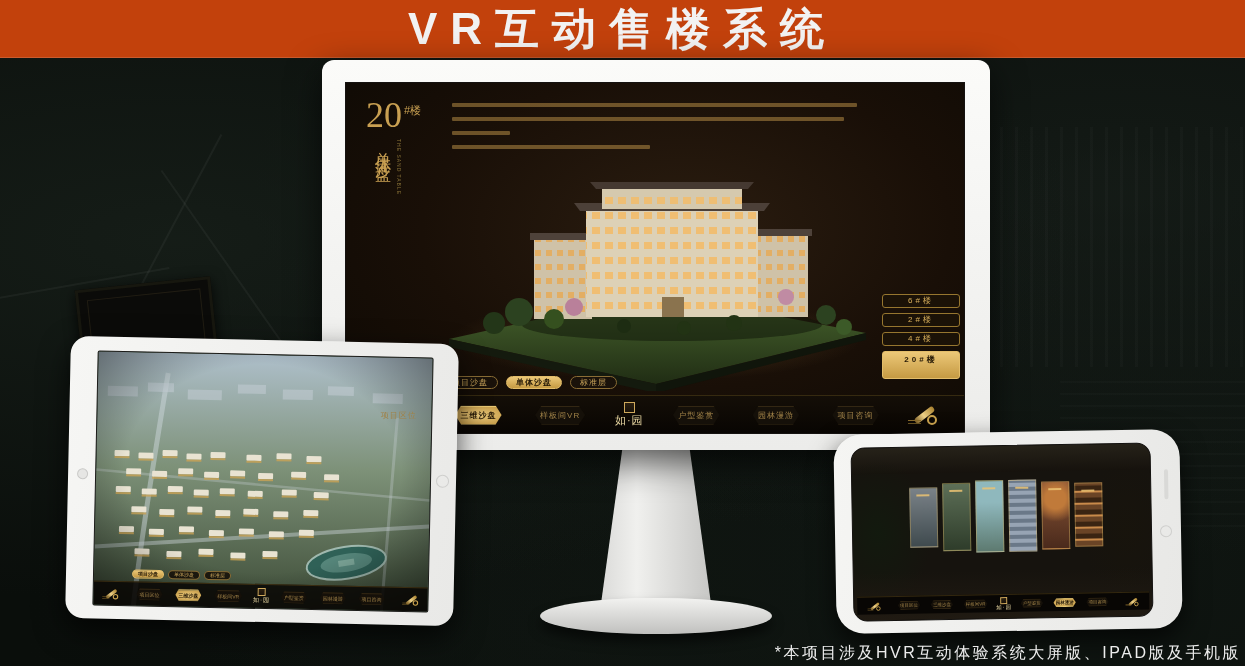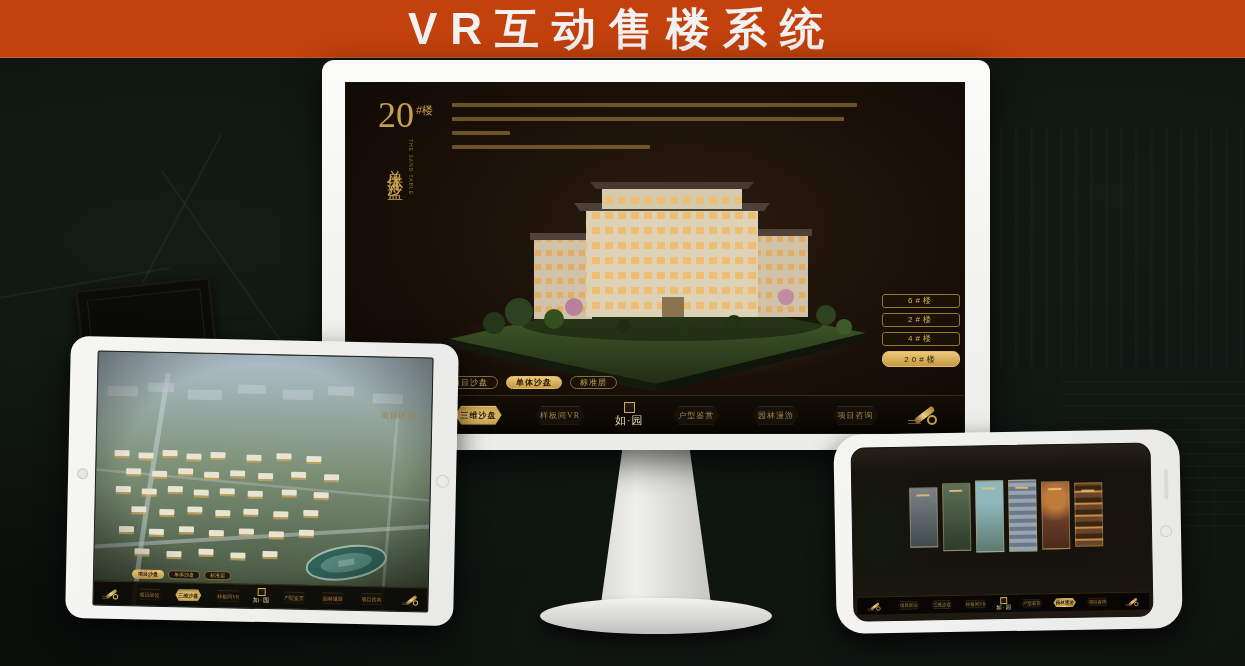--- a/index.html
+++ b/index.html
@@ -33,50 +33,50 @@
       background:linear-gradient(#fbfbf9,#ececea);box-shadow:0 12px 34px rgba(0,0,0,.65);}
   .monitor-neck{position:absolute;left:592px;top:446px;width:128px;height:158px;
       background:linear-gradient(90deg,#d6d6d4,#f0f0ee 35%,#c2c2c0);
       clip-path:polygon(24% 0,76% 0,93% 100%,7% 100%);}
   .monitor-base{position:absolute;left:540px;top:598px;width:232px;height:36px;border-radius:50%;
       background:linear-gradient(#f2f2f0,#c0c0be);box-shadow:0 8px 12px rgba(0,0,0,.55);}
   .monitor-screen{position:absolute;left:345px;top:82px;width:618px;height:350px;overflow:hidden;
       border:1px solid #151210;
       background:radial-gradient(ellipse at 55% 42%, #2b1d10 0%, #190f07 55%, #0d0904 100%);}
   
-  .bt{position:absolute;left:32px;top:14px;color:#c9a052;text-align:center;}
+  .bt{position:absolute;left:20px;top:14px;color:#c9a052;}
   .bt-row{display:flex;align-items:flex-start;}
   .bt-num{font-family:"Liberation Serif","DejaVu Serif",serif;font-size:36px;line-height:1;}
   .bt-suffix{font-size:11px;margin:6px 0 0 2px;}
   .bt-cols{display:flex;margin:6px 0 0 6px;}
   .bt-vert{writing-mode:vertical-rl;font-size:16px;letter-spacing:5px;color:#c9a052;}
   .bt-vert-en{writing-mode:vertical-rl;font-size:5px;letter-spacing:1px;color:#8a7338;margin-left:3px;}
   
   .desc{position:absolute;left:106px;top:20px;width:412px;}
   .desc .dl{height:4px;margin-bottom:10px;background:rgba(193,150,74,.5);border-radius:1px;}
   .desc .dl.w1{width:405px;} .desc .dl.w2{width:392px;} .desc .dl.w3{width:58px;} .desc .dl.w4{width:198px;}
   
   .bldg{position:absolute;left:88px;top:64px;width:440px;height:244px;}
   
   .floor-btns{position:absolute;left:536px;top:211px;width:80px;}
   .fbtn{box-sizing:border-box;width:78px;height:14px;margin-bottom:5px;border:1px solid #96762f;
       border-radius:3px;background:#1b1207;color:#d9b05c;font-size:8px;line-height:12px;text-align:center;
       letter-spacing:3px;cursor:pointer;}
-  .fbtn.sel{height:16px;line-height:15px;background:linear-gradient(#ecc878,#c59a43);
-      color:#241806;font-weight:normal;border-color:#e3bd6a;border-radius:7px;}
+  .fbtn.sel{height:28px;line-height:15px;background:linear-gradient(#ecc878,#c59a43);
+      color:#241806;font-weight:bold;border-color:#e3bd6a;}
   
   .sub-tabs{position:absolute;left:96px;top:293px;display:flex;gap:8px;}
   .pill{box-sizing:border-box;height:13px;padding:0 9px;border:1px solid #8a6d35;border-radius:7px;
       background:#1a120a;color:#c9a45a;font-size:8px;line-height:11px;letter-spacing:1px;cursor:pointer;}
   .pill.sel{background:linear-gradient(#ecc878,#c59a43);color:#241806;border-color:#e3bd6a;font-weight:bold;}
   
   .m-nav{position:absolute;left:0;top:312px;width:618px;height:38px;display:flex;align-items:center;
       justify-content:space-evenly;background:linear-gradient(#140e07,#080502);border-top:1px solid #362a10;}
   .nav-item{position:relative;font-size:8px;color:#a08248;padding:4px 9px;letter-spacing:1px;cursor:pointer;}
-  .nav-item span{position:relative;z-index:1;font-family:Liberation Serif, serif;}
+  .nav-item span{position:relative;z-index:1;}
   .nav-item::before{content:"";position:absolute;inset:0;background:#151009;border:1px solid #332713;
       clip-path:polygon(7% 50%,18% 0,82% 0,93% 50%,82% 100%,18% 100%);}
   .nav-item.sel{color:#241806;font-weight:bold;}
   .nav-item.sel::before{background:radial-gradient(#eccb7d,#bf9440);border-color:#e8c873;
       box-shadow:0 0 10px rgba(226,184,96,.55);}
   .app-logo{display:flex;flex-direction:column;align-items:center;gap:0;}
   .seal{width:9px;height:9px;border:1px solid #cfa95c;background:linear-gradient(#2c2010,#19120a);}
   .logo-text{font-family:"Liberation Serif","DejaVu Serif",serif;font-size:11px;color:#e8d7a2;letter-spacing:1px;}
   
   .scroll-icon{position:relative;width:30px;height:22px;cursor:pointer;}
@@ -409,13 +409,14 @@
         <div class="nav-item"><span>项目咨询</span></div>
         <div class="scroll-icon scroll-xs">
             <div class="shaft"></div>
             <div class="curl"></div>
             <div class="swoosh"></div>
           </div>
       </div>
     </div>
   </div>
 
+  <div class="footnote">*本项目涉及HVR互动体验系统大屏版、IPAD版及手机版</div>
 </div>
 
 </body></html>

